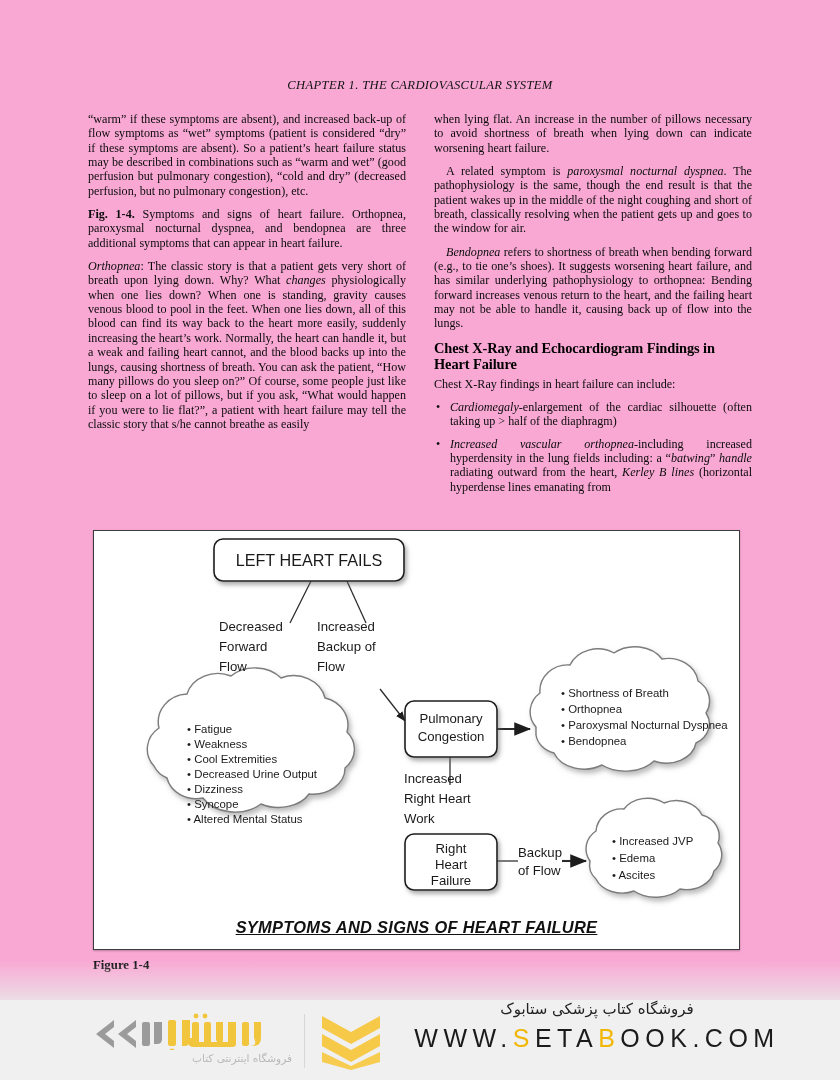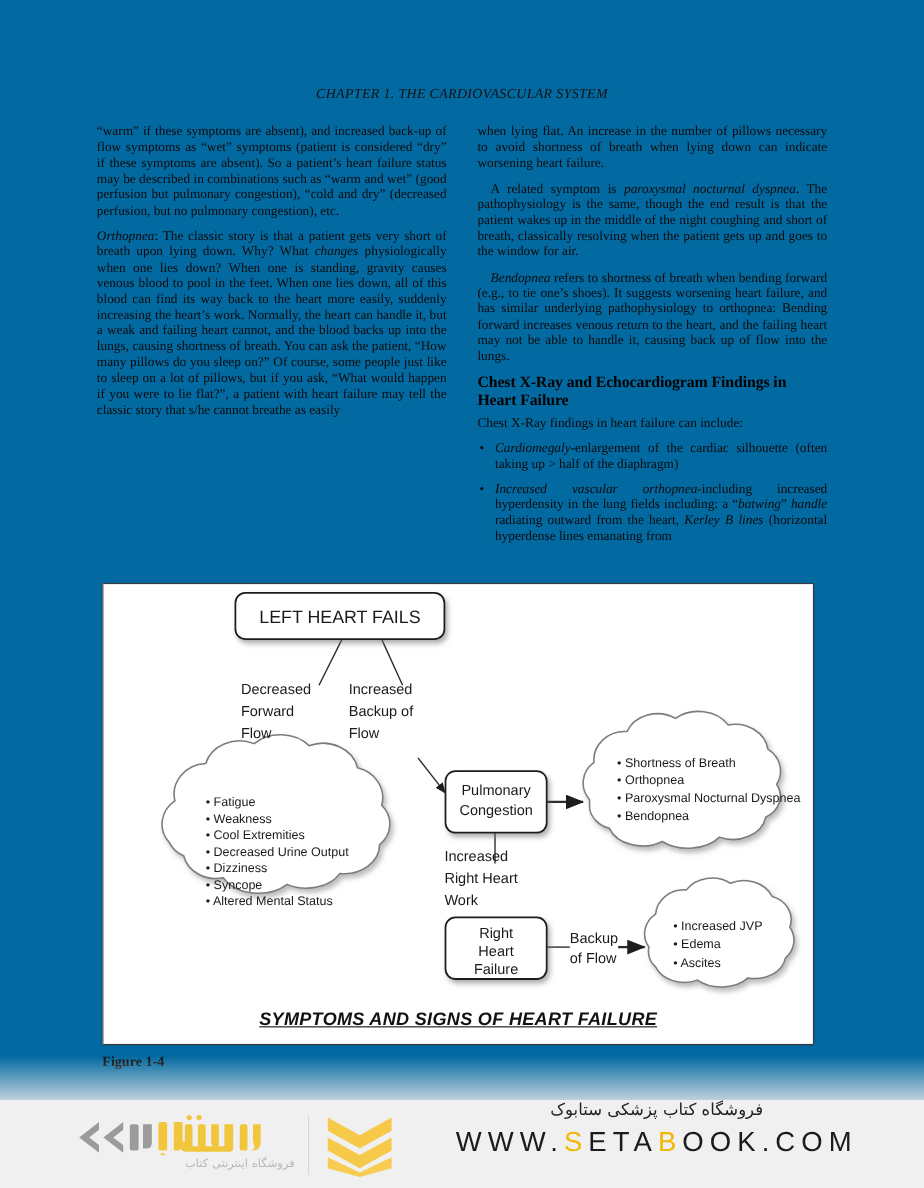--- a/index.html
+++ b/index.html
@@ -13,21 +13,21 @@
     font-family: "Liberation Serif", serif;
     position: relative;
     overflow: hidden;
   }
 
   
   #page {
     position: absolute;
     left: 0; top: 0;
     width: 840px; height: 1080px;
-    background: #0369a1;
+    background: #f9a8d4;
   }
 
   
   .scan-shade {
     position: absolute;
     left: 0; right: 0; bottom: 0; height: 120px;
     background: linear-gradient(to bottom, rgba(255,255,255,0) 0%, rgba(233,233,233,0.85) 35%, rgba(238,238,238,0.9) 100%);
     pointer-events: none;
   }
 
@@ -168,21 +168,21 @@
     background: #f0f0f0;
   }
   #footer-inner {
     position: absolute;
     left: 0; top: 0; width: 840px; height: 80px;
   }
 
   
   #logo-lockup {
     position: absolute;
-    left: 68px; top: 8px;
+    left: 92px; top: 8px;
     width: 290px; height: 66px;
   }
   #logo-word {
     position: absolute;
     left: 0; top: 2px;
     width: 200px; height: 40px;
   }
   #logo-sub {
     position: absolute;
     left: 18px; top: 44px;
@@ -236,20 +236,21 @@
 
 <div id="page">
 
   <div id="running-head">CHAPTER 1.  THE CARDIOVASCULAR SYSTEM</div>
 
   <div id="columns">
 
     <div class="col">
       <p class="noindent">“warm” if these symptoms are absent), and increased back-up of flow symptoms as “wet” symptoms (patient is considered “dry” if these symptoms are absent). So a patient’s heart failure status may be described in combinations such as “warm and wet” (good perfusion but pulmonary congestion), “cold and dry” (decreased perfusion, but no pulmonary congestion), etc.</p>
 
+      <p class="noindent"><b>Fig. 1-4.</b><span> Symptoms and signs of heart failure. Orthopnea, paroxysmal nocturnal dyspnea, and bendopnea are three additional symptoms that can appear in heart failure.</span></p>
 
       <p class="noindent"><i>Orthopnea</i><span>: The classic story is that a patient gets very short of breath upon lying down. Why? What </span><i>changes</i><span> physiologically when one lies down? When one is standing, gravity causes venous blood to pool in the feet. When one lies down, all of this blood can find its way back to the heart more easily, suddenly increasing the heart’s work. Normally, the heart can handle it, but a weak and failing heart cannot, and the blood backs up into the lungs, causing shortness of breath. You can ask the patient, “How many pillows do you sleep on?” Of course, some people just like to sleep on a lot of pillows, but if you ask, “What would happen if you were to lie flat?”, a patient with heart failure may tell the classic story that s/he cannot breathe as easily</span></p>
     </div>
 
     <div class="col">
       <p class="noindent">when lying flat. An increase in the number of pillows necessary to avoid shortness of breath when lying down can indicate worsening heart failure.</p>
 
       <p class="indent"><span>A related symptom is </span><i>paroxysmal nocturnal dyspnea</i><span>. The pathophysiology is the same, though the end result is that the patient wakes up in the middle of the night coughing and short of breath, classically resolving when the patient gets up and goes to the window for air.</span></p>
 
       <p class="indent"><i>Bendopnea</i><span> refers to shortness of breath when bending forward (e.g., to tie one’s shoes). It suggests worsening heart failure, and has similar underlying pathophysiology to orthopnea: Bending forward increases venous return to the heart, and the failing heart may not be able to handle it, causing back up of flow into the lungs.</span></p>

